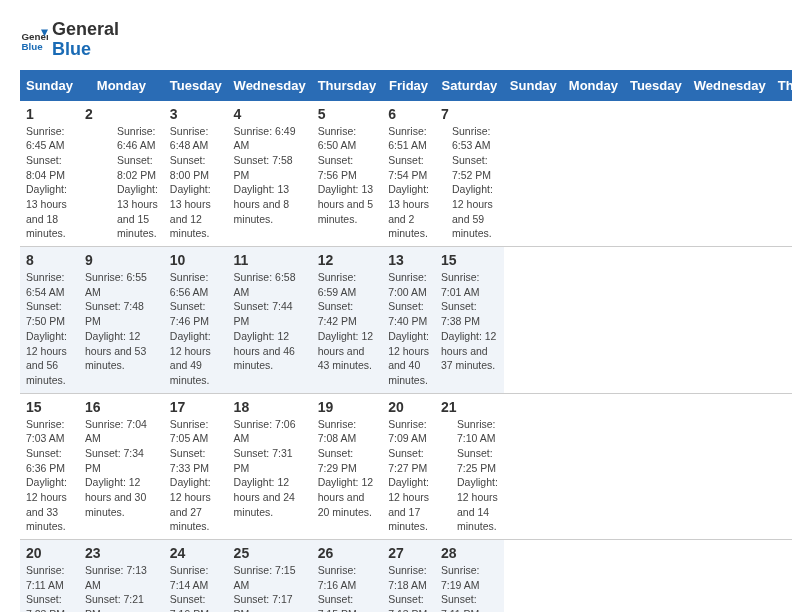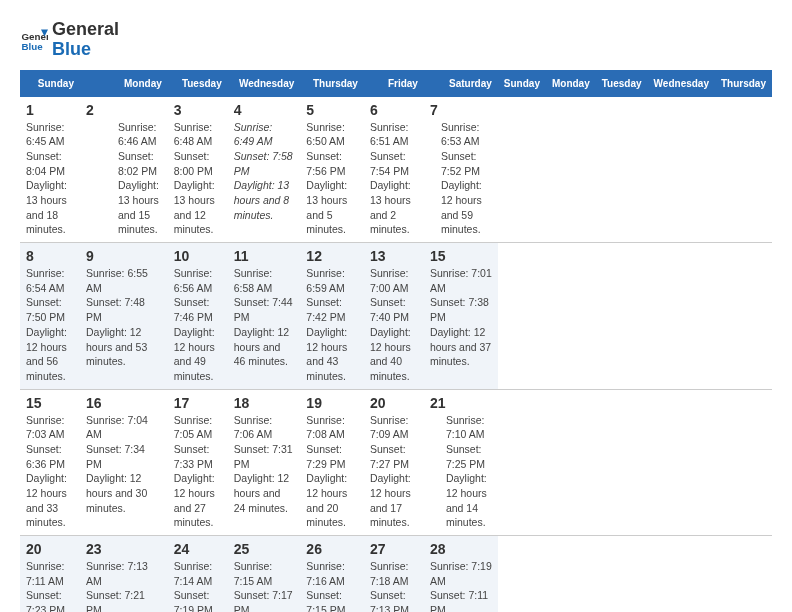--- a/index.html
+++ b/index.html
@@ -41,22 +41,22 @@
       width: 100%;
       border-collapse: collapse;
       font-size: 11px;
     }
     thead tr {
       background-color: #2a6cb5;
       color: #fff;
     }
     thead th {
       padding: 8px 6px;
-      text-align: right;
-      font-size: 10px;
+      text-align: center;
+      font-size: 13px;
       font-weight: bold;
     }
     tbody tr {
       border-bottom: 1px solid #ccc;
     }
     tbody tr:nth-child(odd) {
       background-color: #fff;
     }
     tbody tr:nth-child(even) {
       background-color: #f0f4f9;
@@ -136,21 +136,21 @@
 Daylight: 13 hours and 15 minutes.</div>
         </td>
         <td>
           <span class="day-number">3</span>
           <div class="day-info" style="white-space: pre-line;">Sunrise: 6:48 AM
 Sunset: 8:00 PM
 Daylight: 13 hours and 12 minutes.</div>
         </td>
         <td>
           <span class="day-number">4</span>
-          <div class="day-info" style="white-space: pre-line; font-style: italic;">Sunrise: 6:49 AM
+          <div class="day-info" style="white-space: pre-line;">Sunrise: 6:49 AM
 Sunset: 7:58 PM
 Daylight: 13 hours and 8 minutes.</div>
         </td>
         <td>
           <span class="day-number">5</span>
           <div class="day-info" style="white-space: pre-line;">Sunrise: 6:50 AM
 Sunset: 7:56 PM
 Daylight: 13 hours and 5 minutes.</div>
         </td>
         <td>

